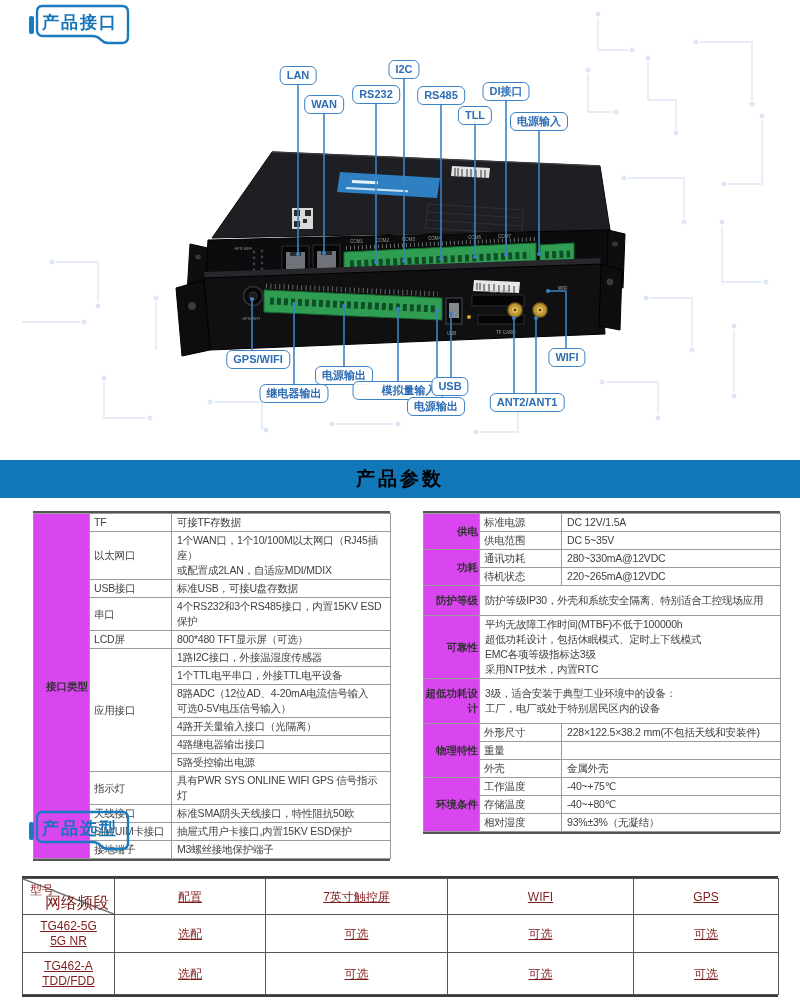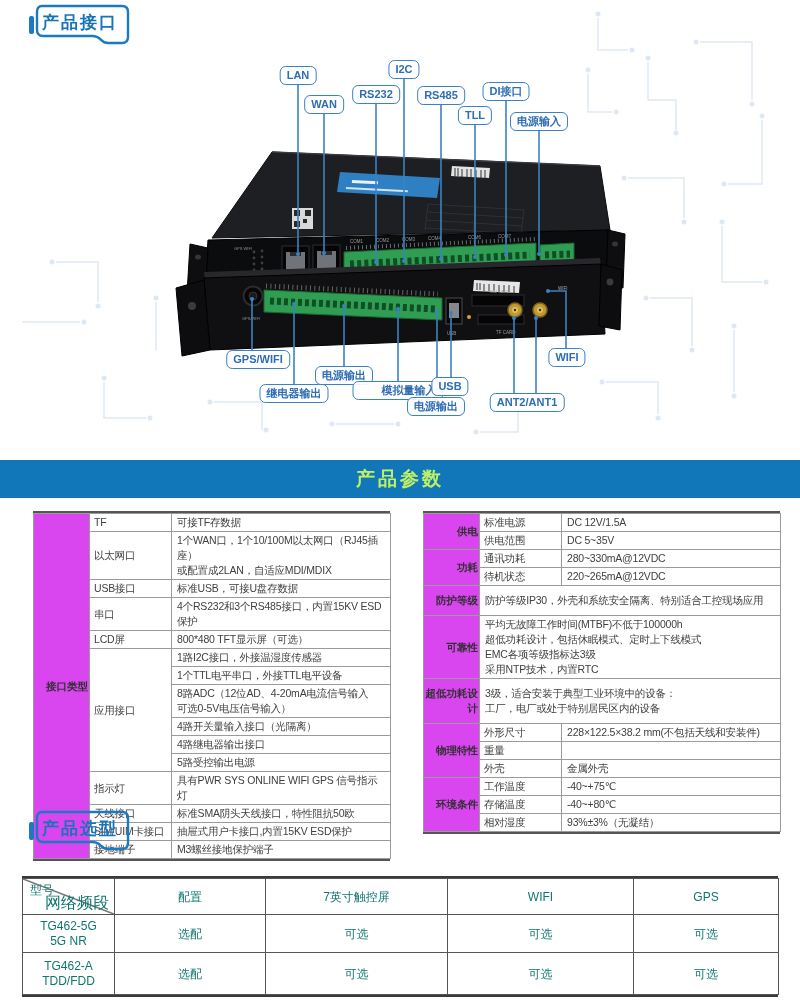--- a/index.html
+++ b/index.html
@@ -6,37 +6,37 @@
   .page{position:relative;width:800px;height:1008px;background:#ffffff;overflow:hidden;
         font-family:"Liberation Sans","DejaVu Sans",sans-serif;color:#3c3c3c;}
   
   .badge{position:absolute;width:112px;height:46px;}
   .badge svg{position:absolute;left:0;top:0;}
   .badge .badge-text{position:absolute;left:14px;top:9px;width:88px;text-align:center;
         font-size:17px;font-weight:bold;color:#1674b9;letter-spacing:2px;white-space:nowrap;}
   
   .banner{position:absolute;left:0;top:460px;width:800px;height:38px;background:#1277b8;
         display:flex;align-items:center;justify-content:center;}
-  .banner span{color:#bef264;font-size:19px;font-weight:bold;letter-spacing:3px;}
+  .banner span{color:#000000;font-size:19px;font-weight:bold;letter-spacing:3px;}
   
   .callout{position:absolute;transform:translateX(-50%);background:rgba(255,255,255,.92);
         border:1.5px solid #3b82c4;border-radius:6px;color:#2e6db4;font-size:11px;font-weight:bold;
         padding:1px 6px 2px 6px;white-space:nowrap;line-height:14px;z-index:5;}
   
   .ptable-wrap{position:absolute;border-top:2px solid #555;border-bottom:2px solid #555;}
   table.ptable{border-collapse:collapse;table-layout:fixed;font-size:10.5px;color:#404040;
         letter-spacing:-0.2px;}
   table.ptable td{border:1px solid #9b9b9b;padding:1px 5px;line-height:15px;vertical-align:middle;
         overflow:hidden;}
   table.ptable td.cat{background:#d946ef;font-weight:bold;text-align:right;color:#303030;
         padding:7px 1px;letter-spacing:0;}
   table.ptable td.klabel{padding-left:4px;padding-right:2px;}
   
   .stable-wrap{position:absolute;border-top:2px solid #3a3a3a;border-bottom:2px solid #3a3a3a;}
-  table.stable{border-collapse:collapse;table-layout:fixed;font-size:12px;color:#0f766e;}
+  table.stable{border-collapse:collapse;table-layout:fixed;font-size:12px;color:#7f1d1d;text-decoration:underline;}
   table.stable td{border:1px solid #555;text-align:center;vertical-align:middle;line-height:16px;}
   .diag-cell{position:relative;}
   .diag-cell svg{position:absolute;left:0;top:0;width:100%;height:100%;}
   .diag-top{position:absolute;left:7px;top:3px;font-size:12px;}
   .diag-bottom{position:absolute;right:5px;bottom:3px;font-size:16px;}
   .model-line{display:block;line-height:15px;}
 </style>
 </head>
 <body>
 

